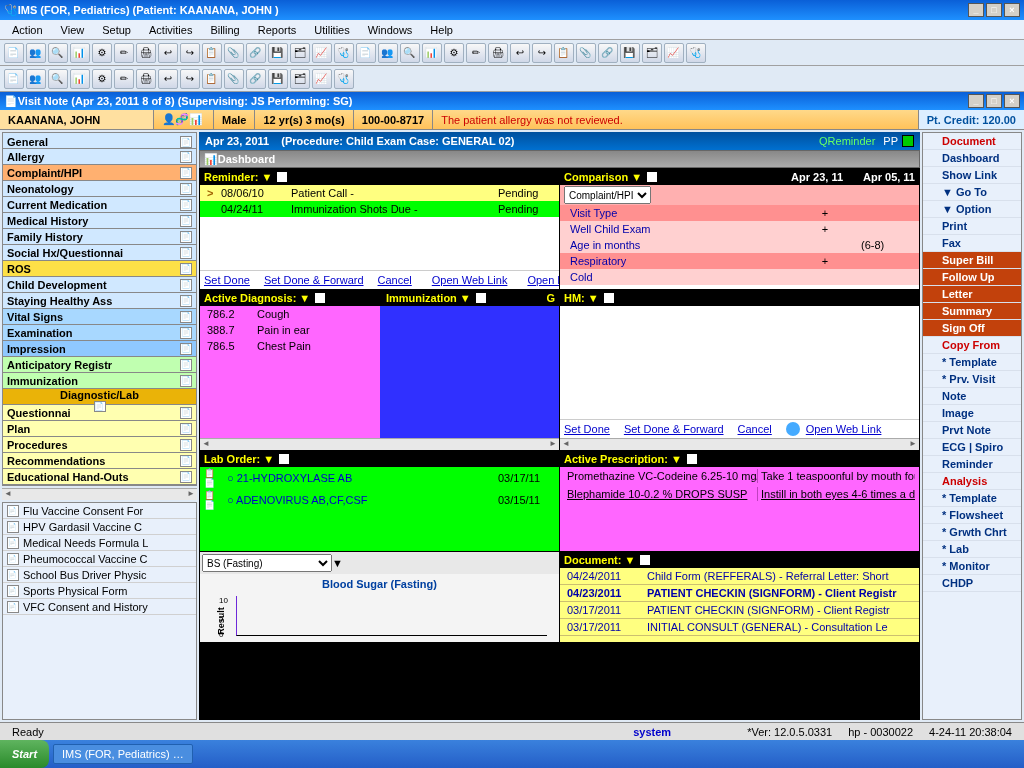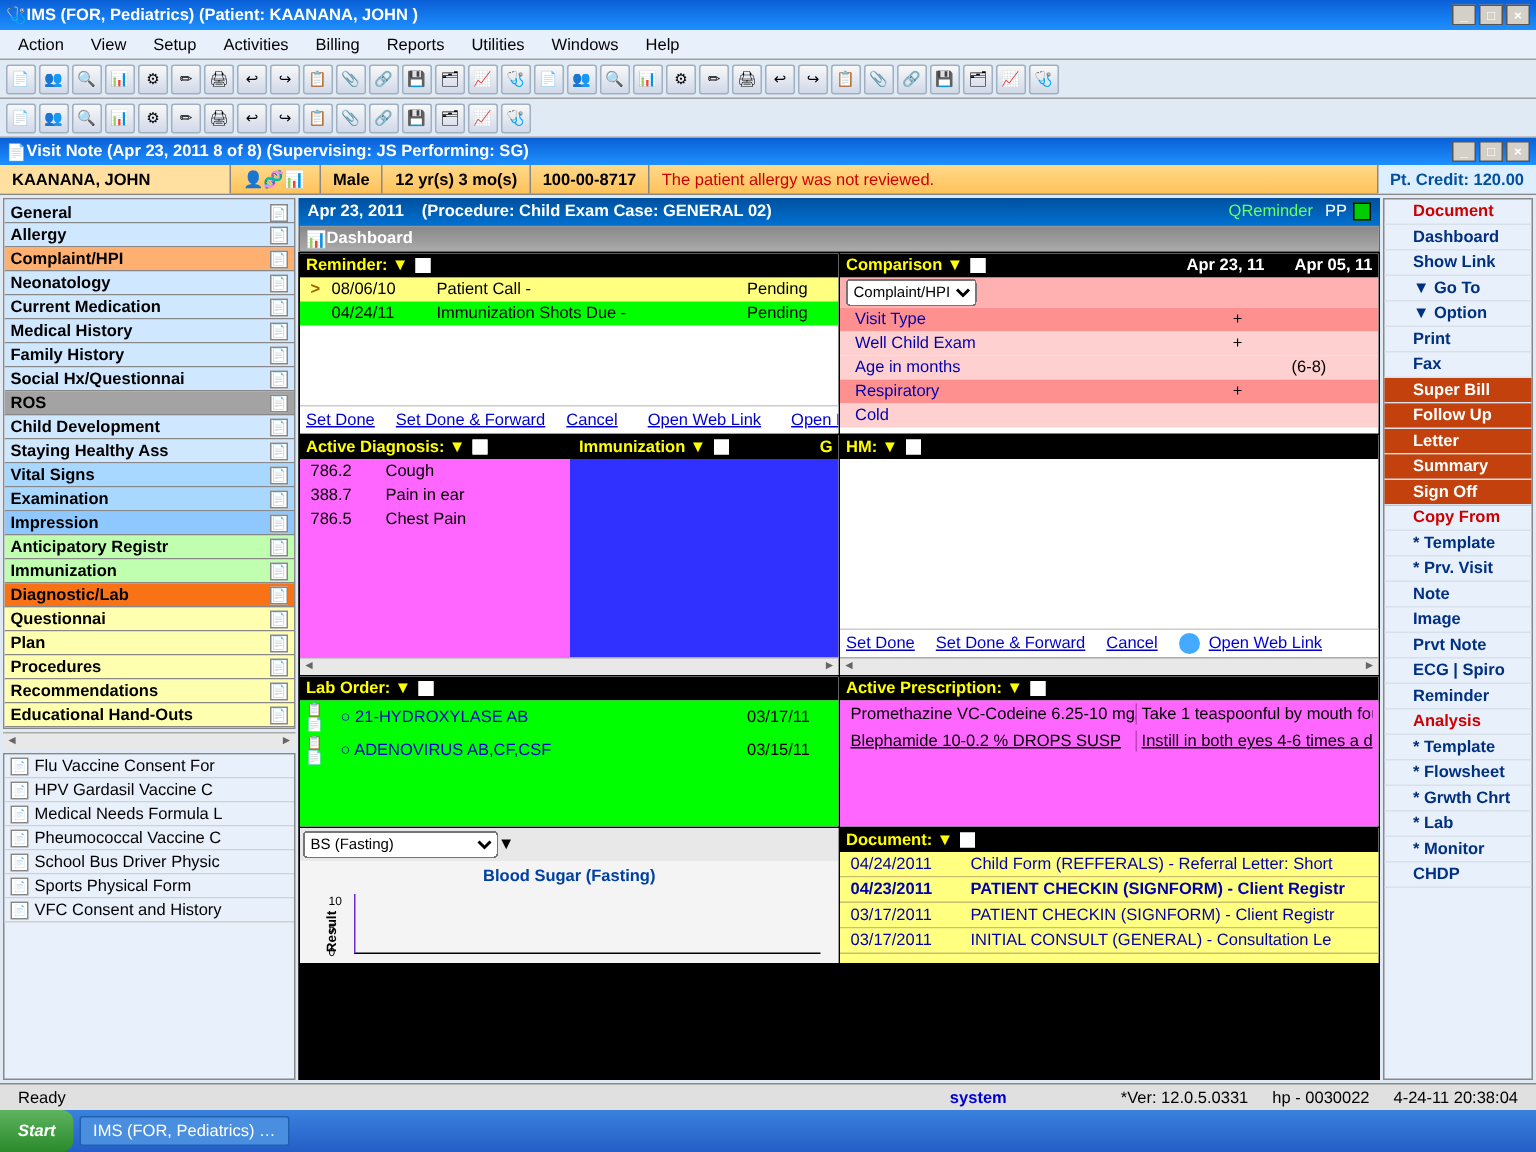--- a/index.html
+++ b/index.html
@@ -208,21 +208,21 @@
           <span class="navicon">📄</span>
         </div>
         <div class="navitem" style="background: rgb(208, 232, 255);">
           <span>Family History</span>
           <span class="navicon">📄</span>
         </div>
         <div class="navitem" style="background: rgb(208, 232, 255);">
           <span>Social Hx/Questionnai</span>
           <span class="navicon">📄</span>
         </div>
-        <div class="navitem" style="background: #a3a3a3;">
+        <div class="navitem" style="background: #fde047;">
           <span>ROS</span>
           <span class="navicon">📄</span>
         </div>
         <div class="navitem" style="background: rgb(208, 232, 255);">
           <span>Child Development</span>
           <span class="navicon">📄</span>
         </div>
         <div class="navitem" style="background: rgb(208, 232, 255);">
           <span>Staying Healthy Ass</span>
           <span class="navicon">📄</span>
@@ -240,21 +240,21 @@
           <span class="navicon">📄</span>
         </div>
         <div class="navitem" style="background: rgb(192, 255, 176);">
           <span>Anticipatory Registr</span>
           <span class="navicon">📄</span>
         </div>
         <div class="navitem" style="background: rgb(192, 255, 176);">
           <span>Immunization</span>
           <span class="navicon">📄</span>
         </div>
-        <div class="navitem" style="background: #f97316;">
+        <div class="navitem" style="background: #eab308; flex-direction: column;">
           <span>Diagnostic/Lab</span>
           <span class="navicon">📄</span>
         </div>
         <div class="navitem" style="background: rgb(255, 255, 176);">
           <span>Questionnai</span>
           <span class="navicon">📄</span>
         </div>
         <div class="navitem" style="background: rgb(255, 255, 176);">
           <span>Plan</span>
           <span class="navicon">📄</span>

